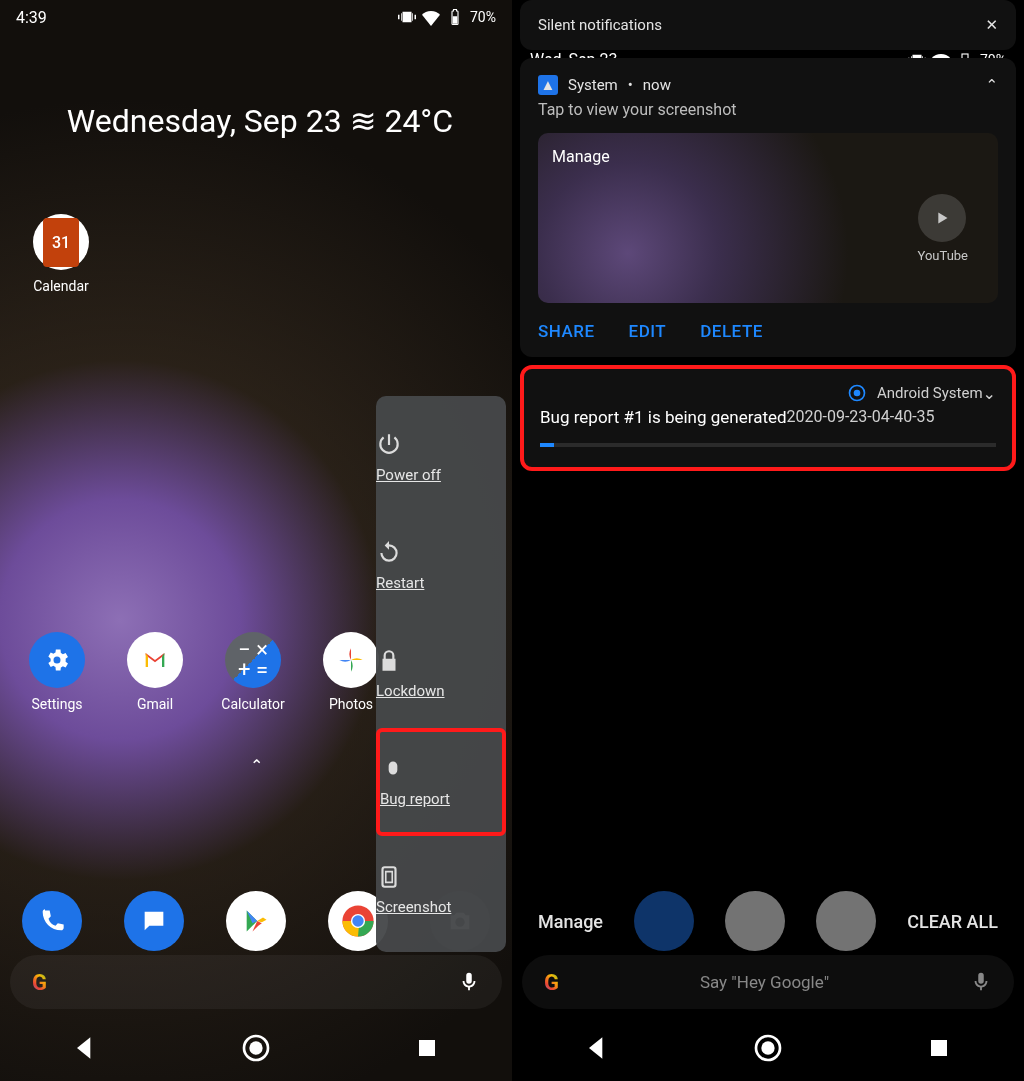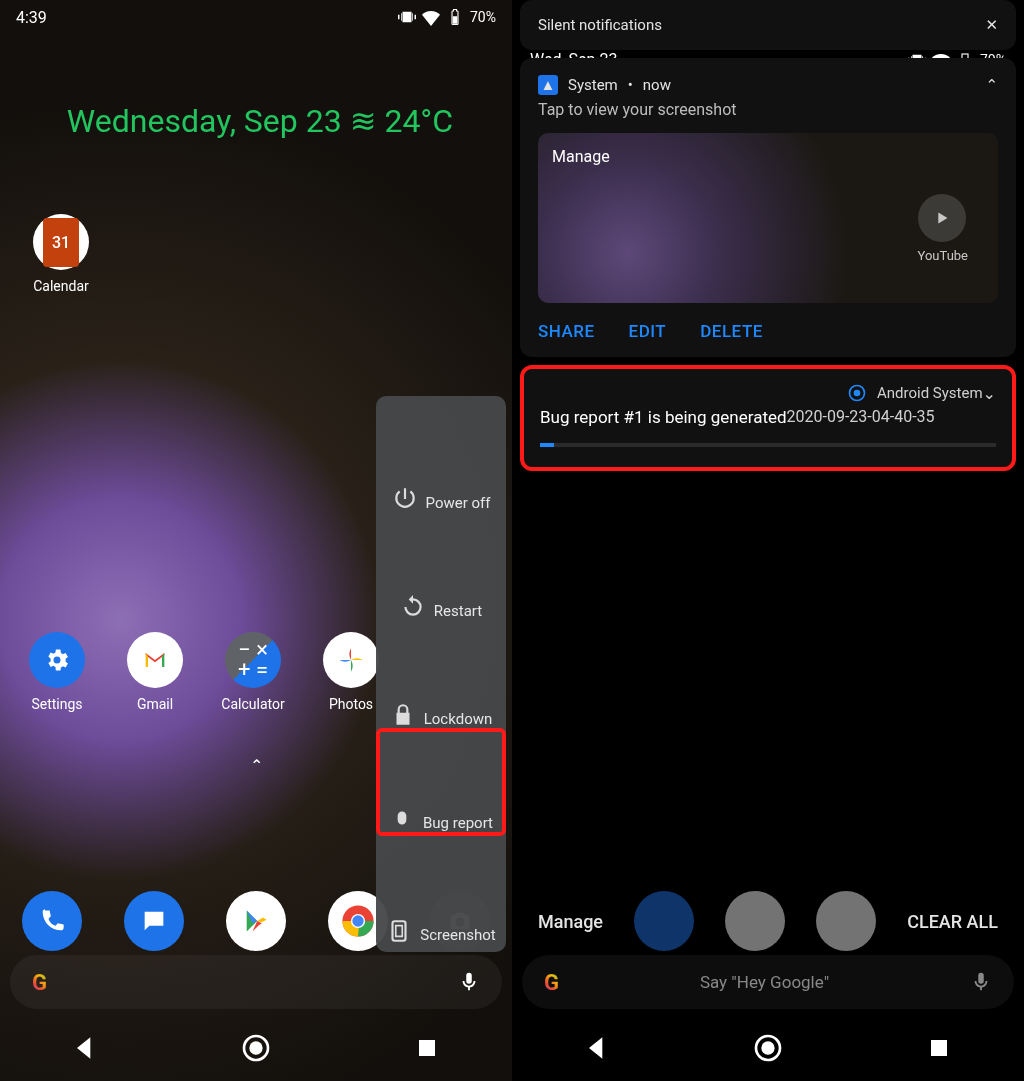--- a/index.html
+++ b/index.html
@@ -11,41 +11,41 @@
     position: absolute; inset: 0;
     background:
       radial-gradient(circle at 120px 620px, #8d6fb5 0, #6d4c9a 120px, rgba(50,40,30,.6) 260px, #120f0c 520px),
       linear-gradient(#241c13, #0d0a07);
   }
   .statusbar { position: absolute; left: 0; right: 0; height: 34px; display: flex; align-items: center; justify-content: space-between; padding: 0 16px; color: #fff; font-size: 16px; }
   .statusbar .right { display: flex; align-items: center; gap: 6px; }
   .status-ico { width: 18px; height: 18px; fill: #fff; }
   .batt-text { font-size: 14px; }
 
-  .datewidget { position: absolute; top: 102px; left: 0; right: 0; text-align: center; color: #22c55e; font-size: 32px; font-weight: 400; padding-left: 8px; }
+  .datewidget { position: absolute; top: 102px; left: 0; right: 0; text-align: center; color: #ffffff; font-size: 32px; font-weight: 400; padding-left: 8px; }
 
   .appicon { position: absolute; width: 70px; text-align: center; color: #fff; font-size: 14px; }
   .appicon .circle { width: 56px; height: 56px; border-radius: 50%; background: #fff; margin: 0 auto 8px; display: flex; align-items: center; justify-content: center; }
   .mini { width: 28px; height: 28px; }
 
   .drawer-arrow { position: absolute; left: 250px; top: 756px; color: #fff; font-size: 16px; }
   
   .dock { position: absolute; bottom: 130px; left: 22px; right: 22px; display: flex; justify-content: space-between; }
   .dockicon { width: 60px; height: 60px; border-radius: 50%; display: flex; align-items: center; justify-content: center; }
   
   .searchbar { position: absolute; bottom: 72px; left: 10px; right: 10px; height: 54px; border-radius: 28px; background: rgba(255,255,255,.05); display: flex; align-items: center; padding: 0 22px; justify-content: space-between; }
 
   .navbar { position: absolute; bottom: 0; left: 0; right: 0; height: 66px; display: flex; align-items: center; justify-content: space-around; }
   .nav-btn { width: 32px; height: 32px; fill: #fff; }
 
   .powermenu {
     position: absolute; right: 6px; top: 396px; width: 130px; background: rgba(70,72,74,.96);
     border-radius: 10px; padding: 8px 0; color: #e6e6e6;
   }
-  .powermenu .pm { height: 108px; display: flex; flex-direction: row; align-items: flex-end; justify-content: center; gap: 8px; font-size: 15px; }
+  .powermenu .pm { height: 108px; display: flex; flex-direction: column; align-items: flex-start; justify-content: center; gap: 8px; font-size: 15px; text-decoration: underline; }
   .powermenu svg { width: 26px; height: 26px; fill: #dcdcdc; }
   .highlight { border: 4px solid #ff1a1a; border-radius: 6px; }
 
   
   .screen.right { background: #000; }
   .shade-top { position: absolute; left: 0; right: 0; top: 0; padding-top: 50px; }
   .shade-date { color: #fff; font-size: 16px; padding: 0 18px; display: flex; justify-content: space-between; align-items: center; }
   .shade-date .icons { display: flex; align-items: center; gap: 6px; font-size: 14px; }
   .qs-row { display: flex; gap: 26px; padding: 24px 26px 20px; }
   .qs { width: 56px; height: 56px; border-radius: 50%; background: #3a3b3d; display: flex; align-items: center; justify-content: center; }

